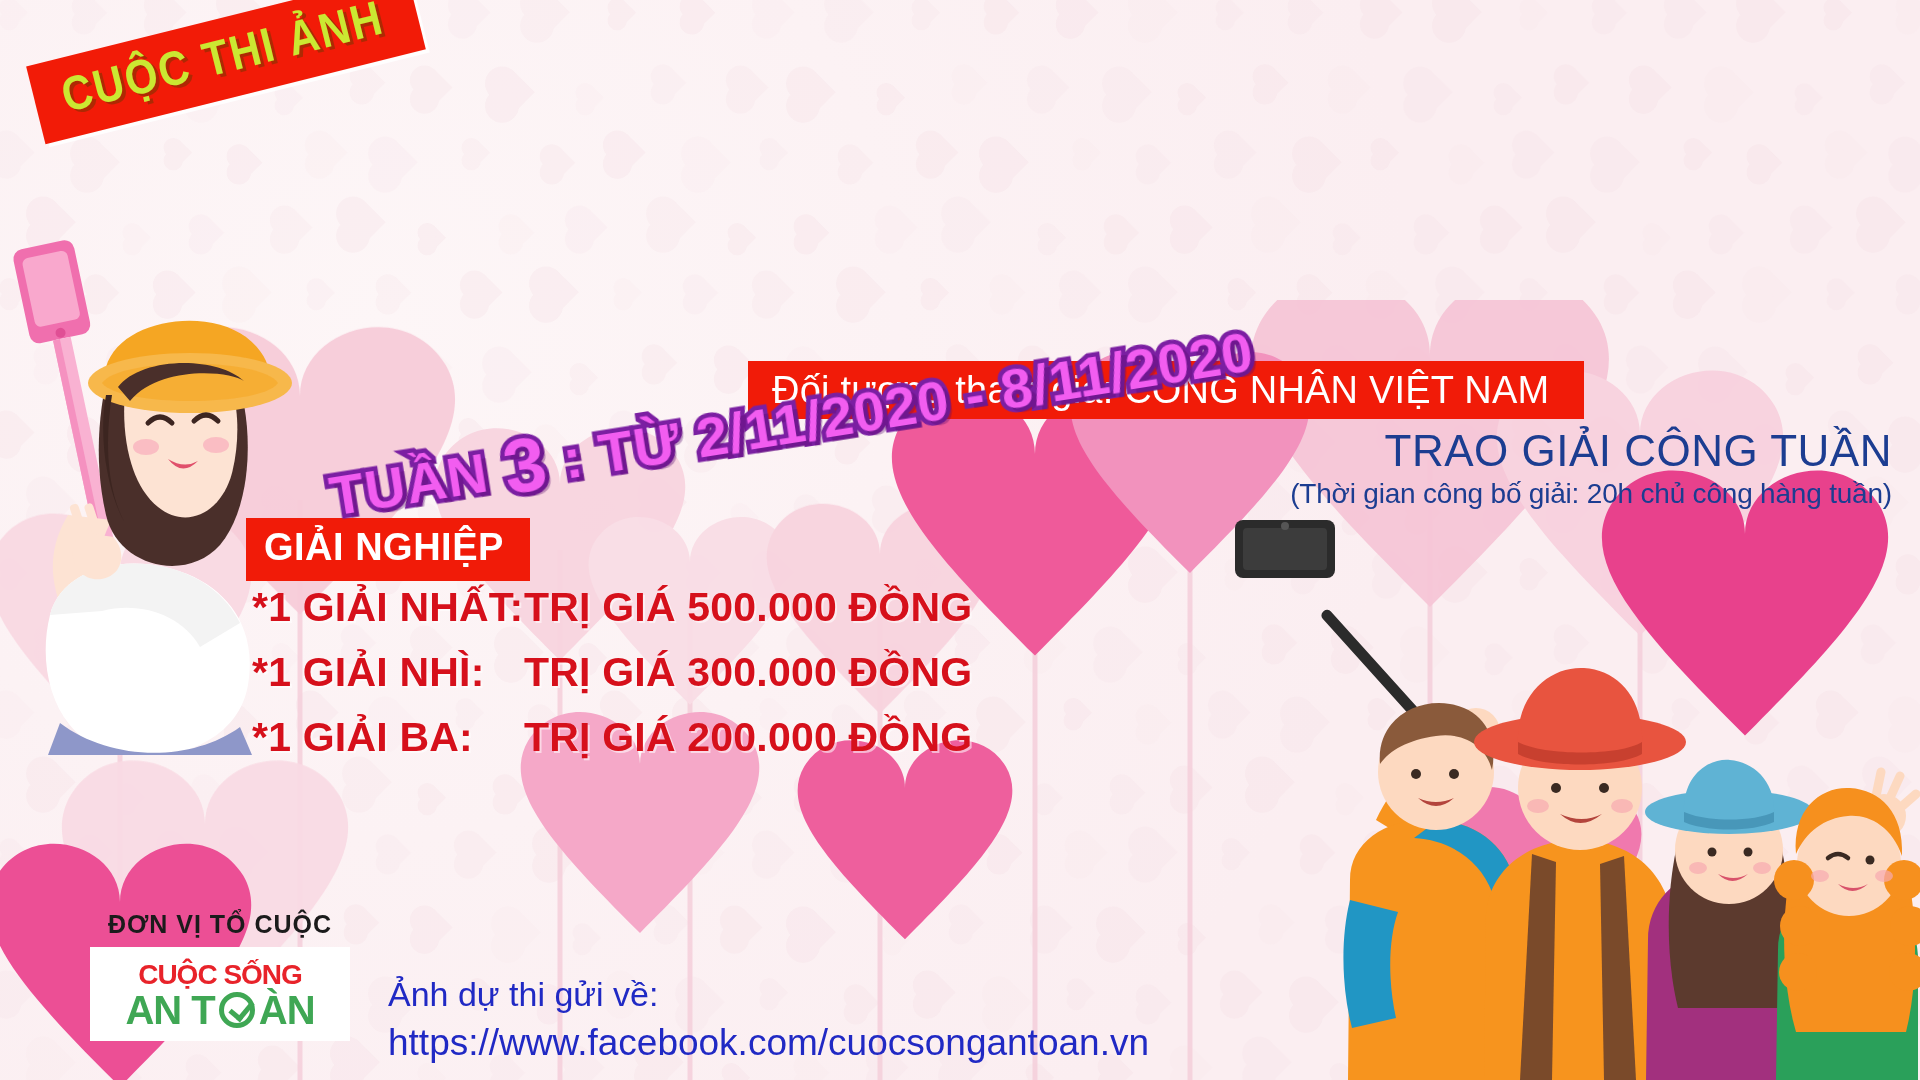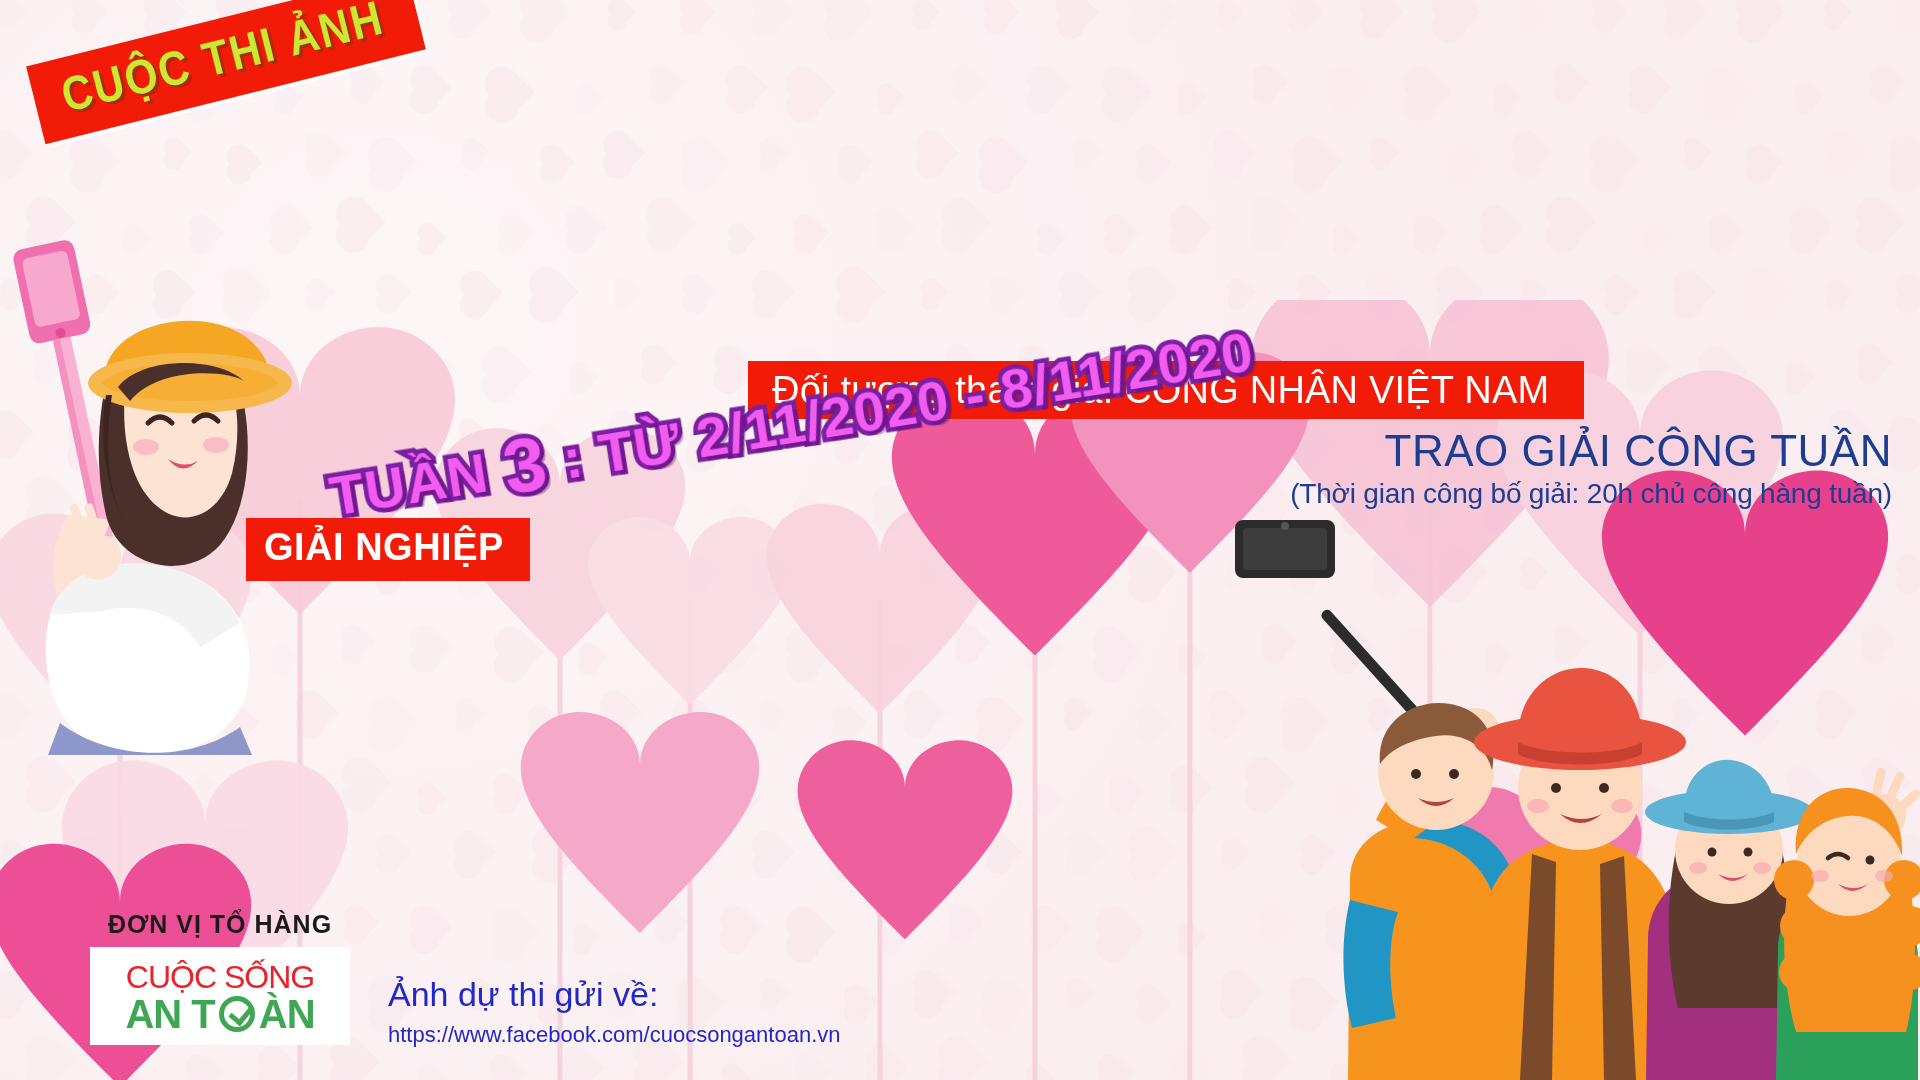--- a/index.html
+++ b/index.html
@@ -178,21 +178,21 @@
     text-align:center;
   }
   #organizer-label {
     color:#1b1b1b; font-weight:bold; font-size:25px; letter-spacing:1px;
     margin-bottom:8px;
   }
   #logo-card {
     background:#fff; padding:14px 12px 10px; width:260px; margin:0 auto;
   }
   #logo-line1 {
-    color:#e8232a; font-weight:normal; font-size:32px; line-height:1;
+    color:#e8232a; font-weight:bold; font-size:28px; line-height:1;
     letter-spacing:-1px;
   }
   #logo-line2 {
     color:#3fa754; font-weight:bold; font-size:40px; line-height:1.05;
     letter-spacing:-1px; position:relative; display:flex;
     justify-content:center; align-items:center; gap:2px;
   }
   #logo-line2 .check-o {
     display:inline-block; width:36px; height:36px; border:5px solid #3fa754;
     border-radius:50%; position:relative; margin:0 2px;
@@ -204,21 +204,21 @@
   }
 
   
   #submit-block {
     position:absolute; left:388px; top:975px; z-index:16;
   }
   #submit-label {
     color:#2029c4; font-size:34px; margin-bottom:8px; white-space:nowrap;
   }
   #submit-url {
-    color:#2029c4; font-size:22px; white-space:nowrap;
+    color:#2029c4; font-size:37px; white-space:nowrap;
   }
 
   
   .illus { position:absolute; z-index:10; }
 
   
   #girl-selfie { left:-10px; top:215px; width:400px; height:540px; }
 
   
   #friends-group { right:0px; bottom:0px; width:720px; height:560px; }
@@ -830,23 +830,37 @@
   <div id="week-banner">
     <span>TUẦN</span>
     <span class="num">3</span>
     <span>: TỪ 2/11/2020 - 8/11/2020</span>
   </div>
 
   <div id="prize-badge">
     <span>GIẢI NGHIỆP</span>
   </div>
 
+  <div id="prize-list">
+    <div class="prize-row">
+      <span class="lbl">*1 GIẢI NHẤT:</span>
+      <span class="val">TRỊ GIÁ 500.000 ĐỒNG</span>
+    </div>
+    <div class="prize-row">
+      <span class="lbl">*1 GIẢI NHÌ:</span>
+      <span class="val">TRỊ GIÁ 300.000 ĐỒNG</span>
+    </div>
+    <div class="prize-row">
+      <span class="lbl">*1 GIẢI BA:</span>
+      <span class="val">TRỊ GIÁ 200.000 ĐỒNG</span>
+    </div>
+  </div>
 
   <div id="organizer">
-    <div id="organizer-label">ĐƠN VỊ TỔ HÀNG</div>
+    <div id="organizer-label">ĐƠN VỊ TỔ CUỘC</div>
     <div id="logo-card">
       <div id="logo-line1">CUỘC SỐNG</div>
       <div id="logo-line2">
         <span>AN T</span>
         <span class="check-o"></span>
         <span>ÀN</span>
       </div>
 
     </div>
   </div>

